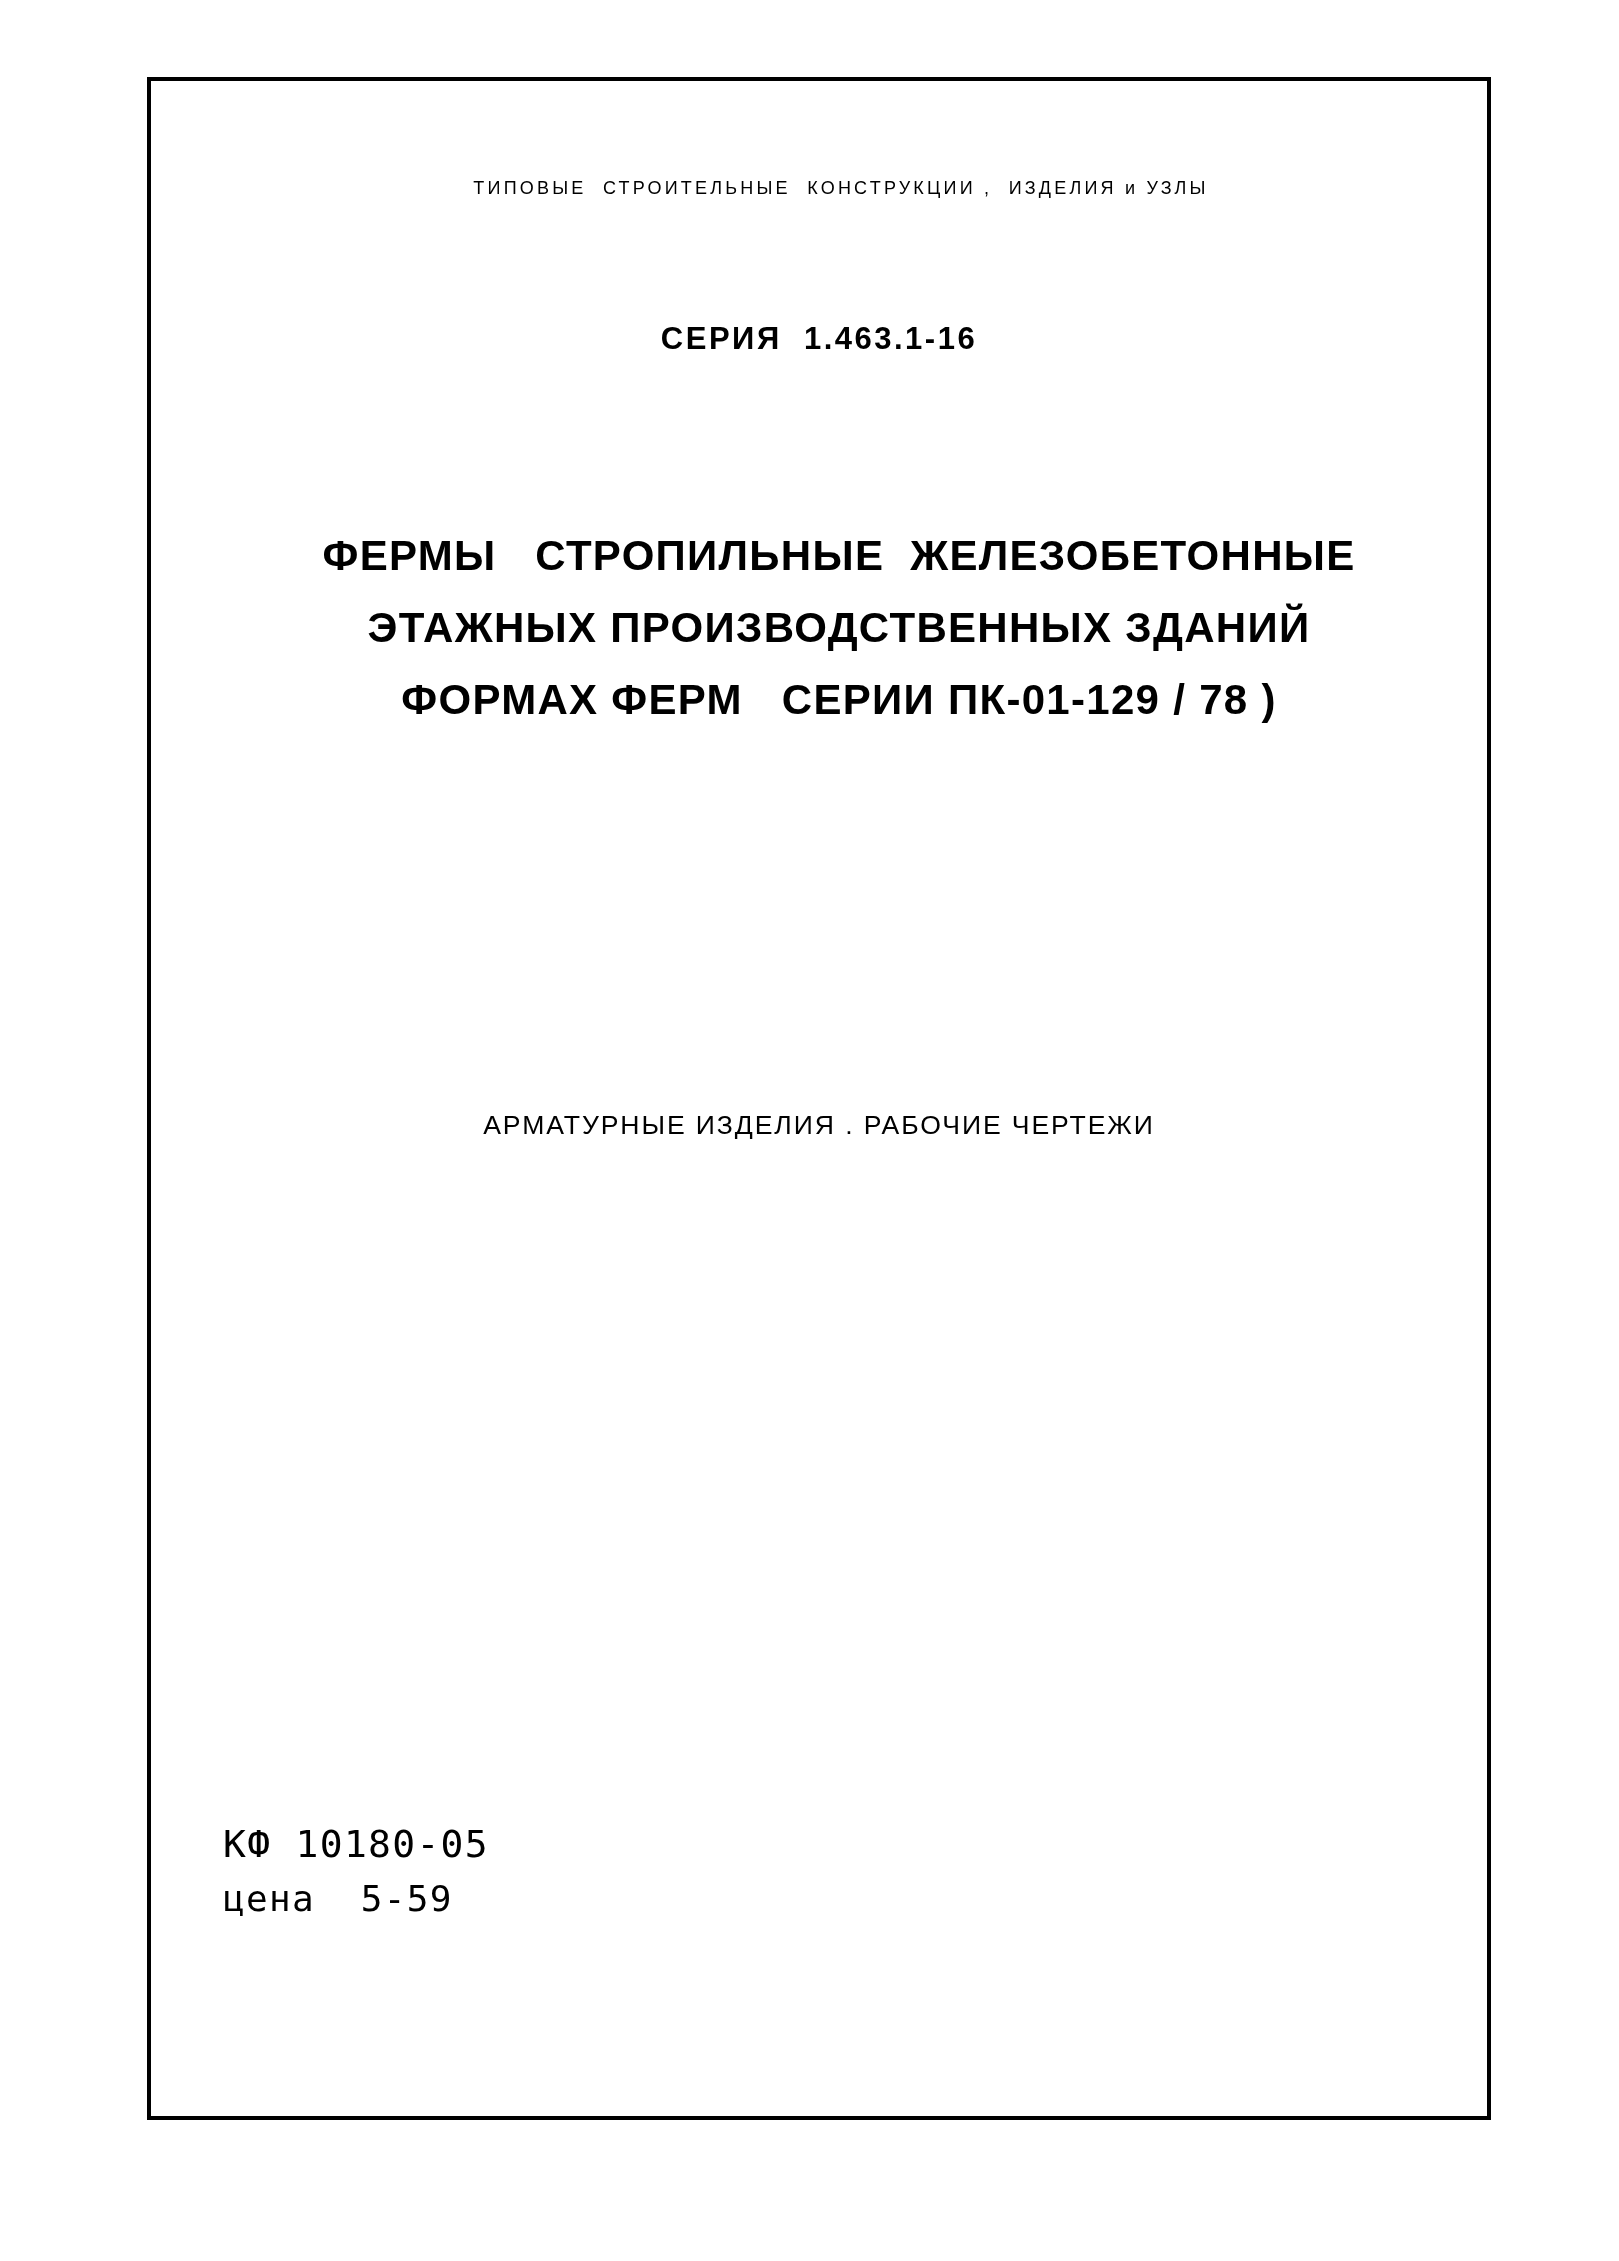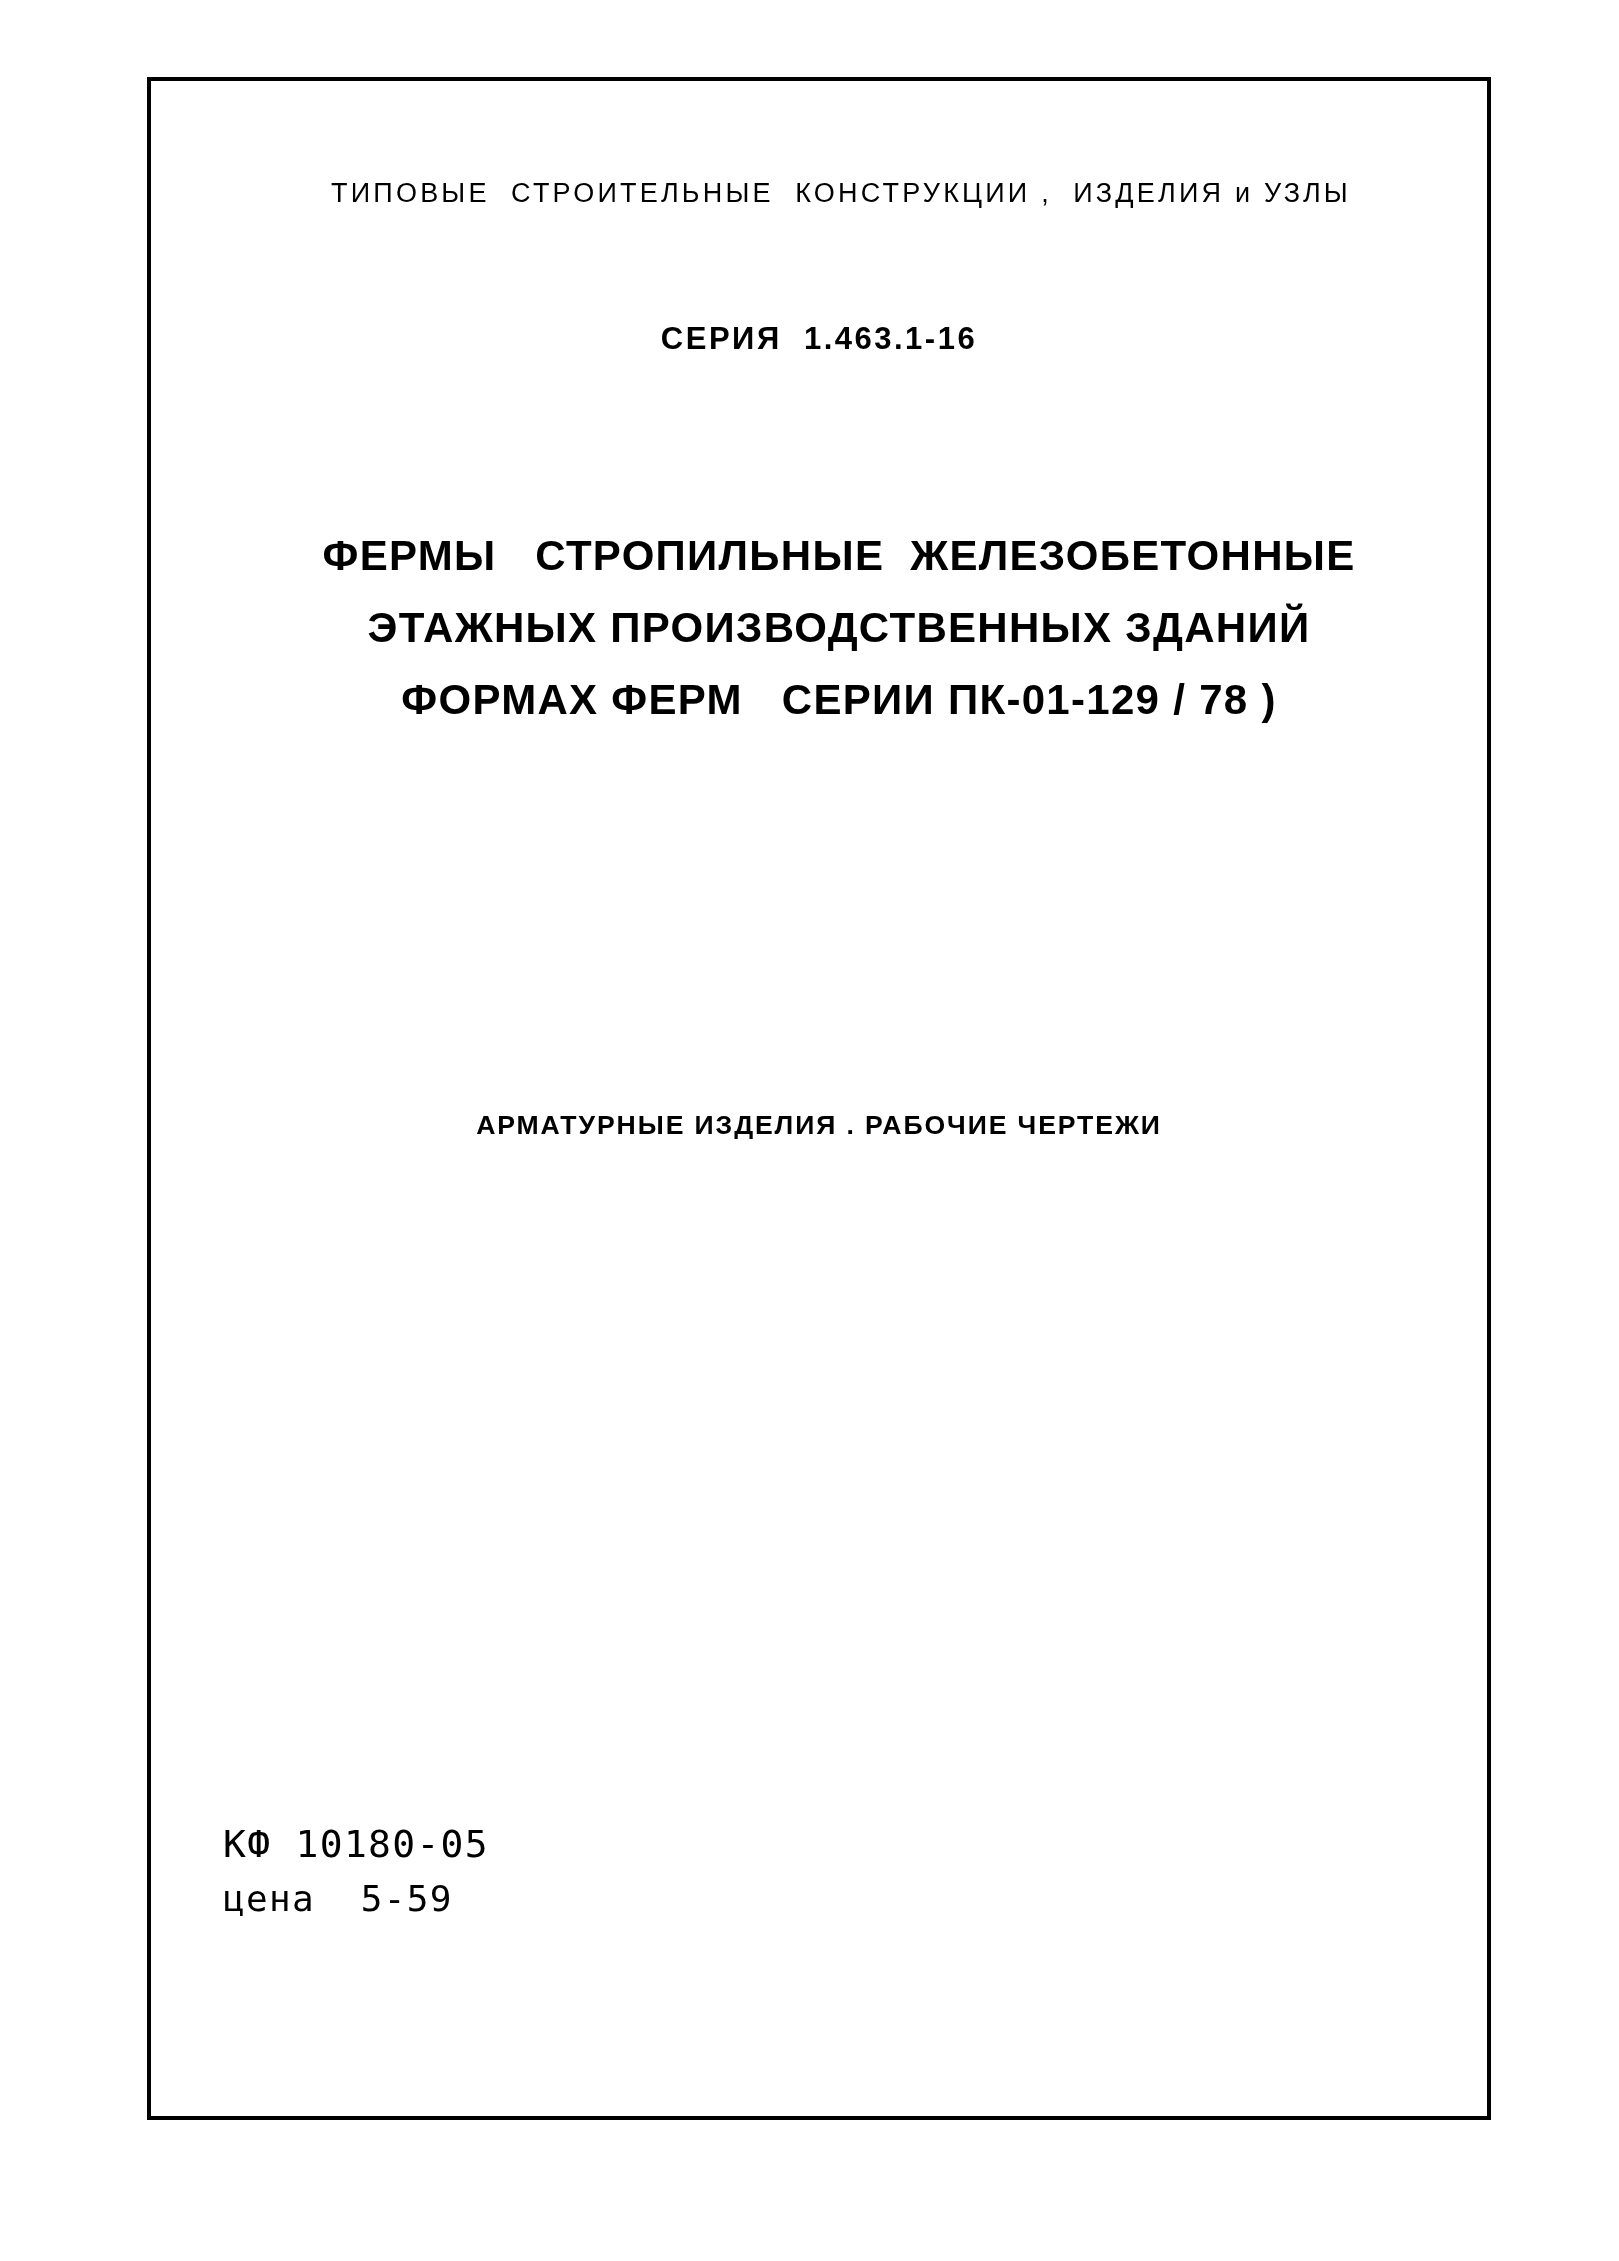--- a/index.html
+++ b/index.html
@@ -64,21 +64,21 @@
     text-align: center;
     white-space: pre;
   }
 
   
   .header-line {
     position: absolute;
     top: 101px;
     left: 0;
     right: 0;
-    font-size: 27px;
+    font-size: 18px;
     letter-spacing: 3.2px;
     font-weight: 400;
     margin-left: 44px;
   }
 
   
   .series-line {
     position: absolute;
     top: 244px;
     left: 0;
@@ -122,21 +122,21 @@
     right: 0;
   }
   .subtitle-block .sub1 {
     font-size: 26.6px;
     font-weight: 700;
     letter-spacing: 1.9px;
     line-height: 58px;
   }
   .subtitle-block .sub2 {
     font-size: 26.6px;
-    font-weight: 700;
+    font-weight: 400;
     letter-spacing: 1.9px;
     line-height: 58px;
   }
 
   
   .stamp {
     position: absolute;
     left: 76px;
     top: 1748px;
     text-align: left;

